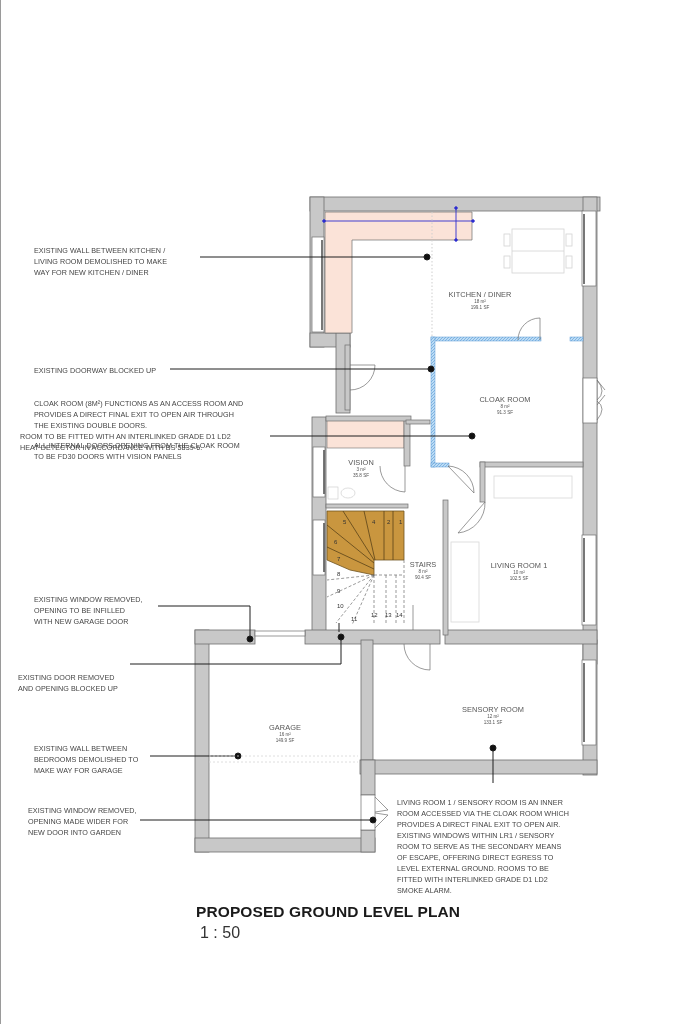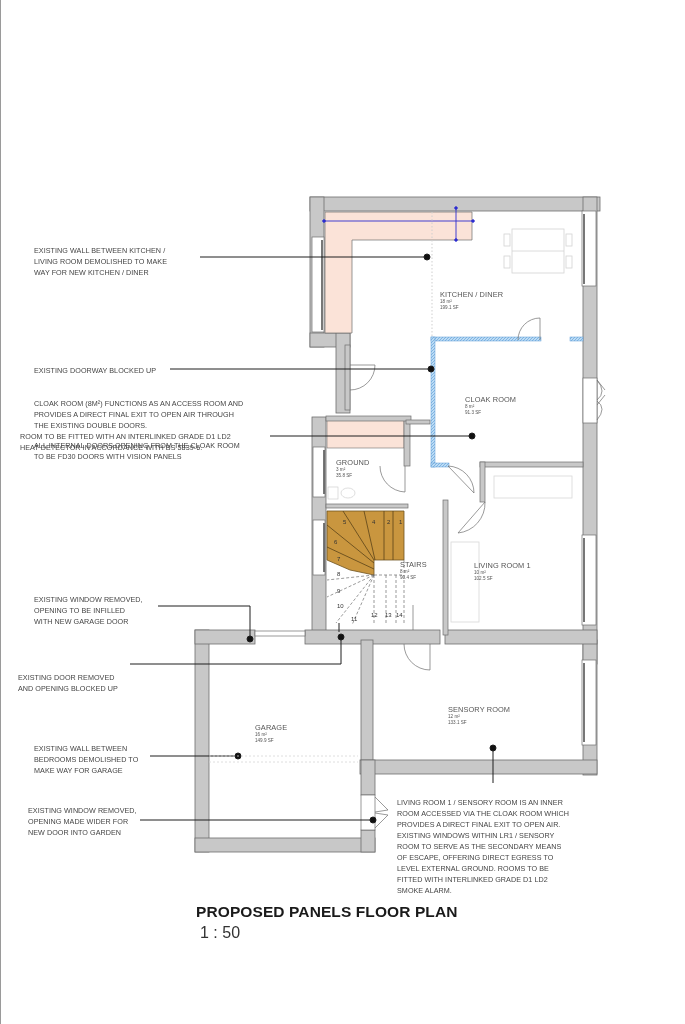--- a/index.html
+++ b/index.html
@@ -1,20 +1,20 @@
 <!DOCTYPE html>
 <html><head>
 <meta charset="utf-8">
 <style>
   html, body { margin:0; padding:0; background:#ffffff; }
   body { width:685px; height:1024px; position:relative; overflow:hidden; font-family:"Liberation Sans", sans-serif; color:#3a3a3a; }
   .edge-line { position:absolute; left:0; top:0; width:1px; height:1024px; background:#9a9a9a; }
   .note { position:absolute; font-size:7.2px; line-height:11px; color:#444; letter-spacing:0.05px; white-space:pre-line; text-transform:uppercase; }
   .plan { position:absolute; left:0; top:0; width:685px; height:1024px; }
-  .room-label { position:absolute; color:#555; }
+  .room-label { position:absolute; text-align:center; color:#555; }
   .room-label .name { font-size:7.4px; display:block; letter-spacing:0.1px; }
   .room-label .area { font-size:4.6px; display:block; line-height:5.6px; }
   .title { position:absolute; left:196px; top:903px; font-size:15.5px; font-weight:bold; color:#1a1a1a; letter-spacing:0.1px; }
   .scale { position:absolute; left:200px; top:924px; font-size:16px; color:#333; }
   .step-num { position:absolute; font-size:6px; color:#333; }
 </style>
 </head>
 <body>
 
 <div class="edge-line"></div>
@@ -200,21 +200,21 @@
   <span class="name">KITCHEN / DINER</span>
   <span class="area">18 m²</span>
   <span class="area">199.1 SF</span>
 </div>
 <div class="room-label" style="left:465px;top:395px;width:80px">
   <span class="name">CLOAK ROOM</span>
   <span class="area">8 m²</span>
   <span class="area">91.3 SF</span>
 </div>
 <div class="room-label" style="left:336px;top:458px;width:50px">
-  <span class="name">GROUND</span>
+  <span class="name">VISION</span>
   <span class="area">3 m²</span>
   <span class="area">35.8 SF</span>
 </div>
 <div class="room-label" style="left:400px;top:560px;width:46px">
   <span class="name">STAIRS</span>
   <span class="area">8 m²</span>
   <span class="area">90.4 SF</span>
 </div>
 <div class="room-label" style="left:474px;top:561px;width:90px">
   <span class="name">LIVING ROOM 1</span>
@@ -257,14 +257,14 @@
 <div class="note" style="left:397px;top:797px;">LIVING ROOM 1 / SENSORY ROOM IS AN INNER
 ROOM ACCESSED VIA THE CLOAK ROOM WHICH
 PROVIDES A DIRECT FINAL EXIT TO OPEN AIR.
 EXISTING WINDOWS WITHIN LR1 / SENSORY
 ROOM TO SERVE AS THE SECONDARY MEANS
 OF ESCAPE, OFFERING DIRECT EGRESS TO
 LEVEL EXTERNAL GROUND. ROOMS TO BE
 FITTED WITH INTERLINKED GRADE D1 LD2
 SMOKE ALARM.</div>
 
-<div class="title">PROPOSED PANELS FLOOR PLAN</div>
+<div class="title">PROPOSED GROUND LEVEL PLAN</div>
 <div class="scale">1 : 50</div>
 
 </body></html>

